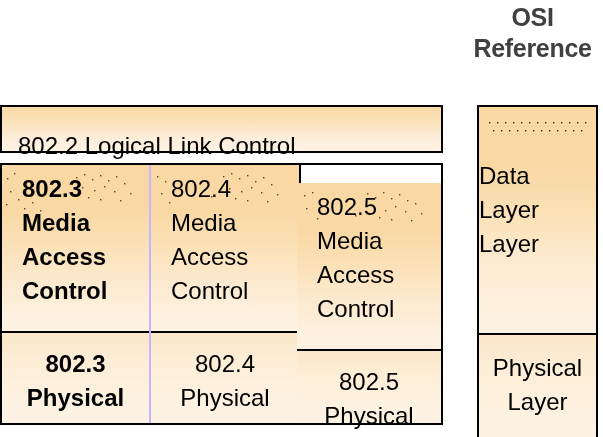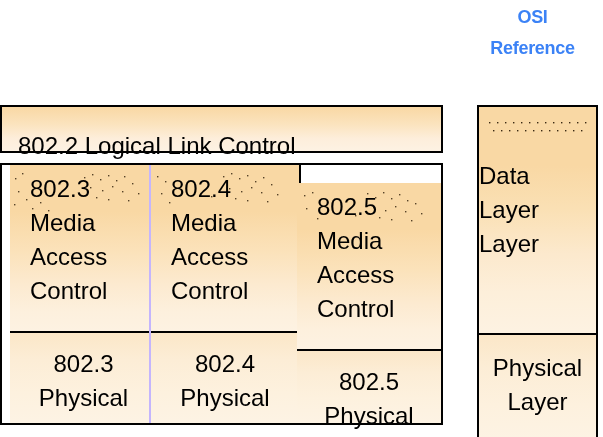--- a/index.html
+++ b/index.html
@@ -17,24 +17,24 @@
   }
 
   
   #osi-title {
     position: absolute;
     left: 462px;
     top: 2px;
     width: 141px;
     text-align: center;
     font-weight: bold;
-    font-size: 18px;
+    font-size: 25px;
     line-height: 31px;
     letter-spacing: -0.3px;
-    color: #3b82f6;
+    color: #404040;
   }
   #osi-title .tline { display: block; white-space: nowrap; }
 
   
   .boxed {
     position: absolute;
     border: 2px solid #000000;
     box-sizing: border-box;
   }
 
@@ -95,21 +95,21 @@
     width: 443px;
     height: 262px;
   }
   .tbl-col {
     position: absolute;
     top: 0;
     bottom: 0;
     width: 147px;
     box-sizing: border-box;
   }
-  .tbl-col.c0 { left: 8px; }
+  .tbl-col.c0 { left: 0px; font-weight: bold; }
   .tbl-col.c1 { left: 147px; border-left: 2px solid #c4b5fd; border-right: 2px solid #000; width: 152px; }
   .tbl-col.c2 { left: 295px; width: 144px; margin-top: 18px; }
 
   .mac-cell {
     position: absolute;
     left: 0; right: 0;
     top: 0;
     height: 168px;
     border-bottom: 2px solid #000;
     box-sizing: border-box;

